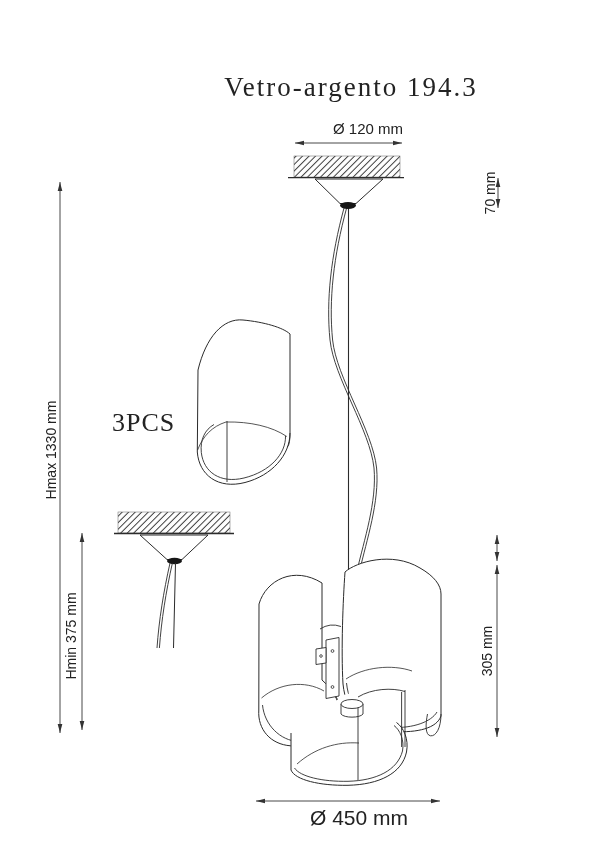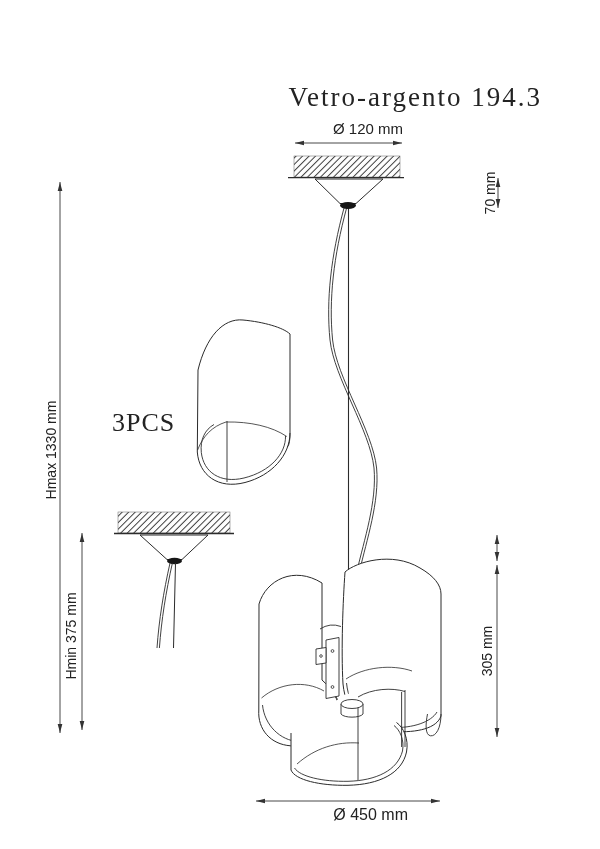--- a/index.html
+++ b/index.html
@@ -139,28 +139,28 @@
       <line x1="497" y1="565" x2="497" y2="737"></line>
       <polygon points="497,565 494.7,574 499.3,574" stroke="none"></polygon>
       <polygon points="497,737 494.7,728 499.3,728" stroke="none"></polygon>
 
       <line x1="256" y1="801" x2="440" y2="801"></line>
       <polygon points="256,801 265,798.7 265,803.3" stroke="none"></polygon>
       <polygon points="440,801 431,798.7 431,803.3" stroke="none"></polygon>
     </g>
   </svg>
 
-  <div class="lbl title" style="left:160px;top:82px;width:382px;text-align:right;">Vetro-argento 194.3</div>
+  <div class="lbl title" style="left:160px;top:72px;width:382px;">Vetro-argento 194.3</div>
 
   <div class="lbl pieces" style="left:112px;top:408px;">3PCS</div>
 
   <div class="lbl lbl-center dim" style="left:293px;top:120px;width:110px;">Ø 120 mm</div>
 
   <div class="lbl rot dim-sm" style="left:460px;top:185px;width:60px;height:16px;">70 mm</div>
 
   <div class="lbl rot dim-sm" style="left:-9px;top:442px;width:120px;height:16px;">Hmax 1330 mm</div>
 
   <div class="lbl rot dim-sm" style="left:21px;top:628px;width:100px;height:16px;">Hmin 375 mm</div>
 
   <div class="lbl rot dim-sm" style="left:452px;top:643px;width:70px;height:16px;">305 mm</div>
 
-  <div class="lbl lbl-center dim" style="left:288px;top:806px;width:120px;font-size:16px;">Ø 450 mm</div>
+  <div class="lbl lbl-center dim" style="left:288px;top:806px;width:120px;font-size:21px;">Ø 450 mm</div>
 </div>
 
 </body></html>

